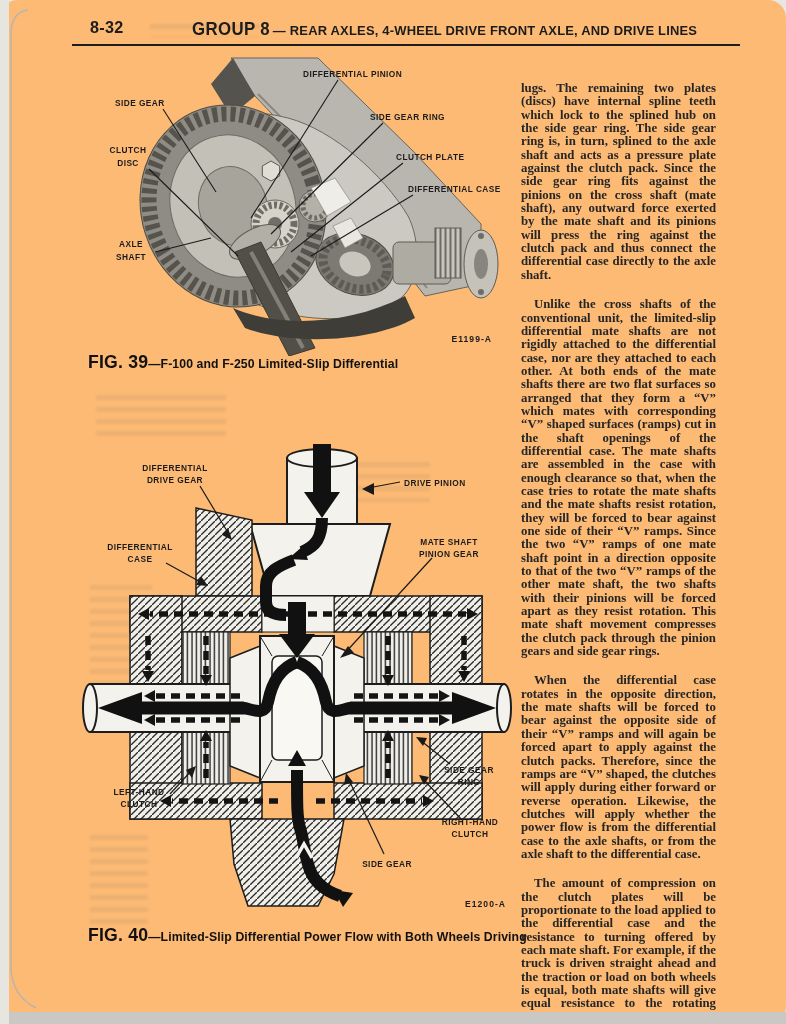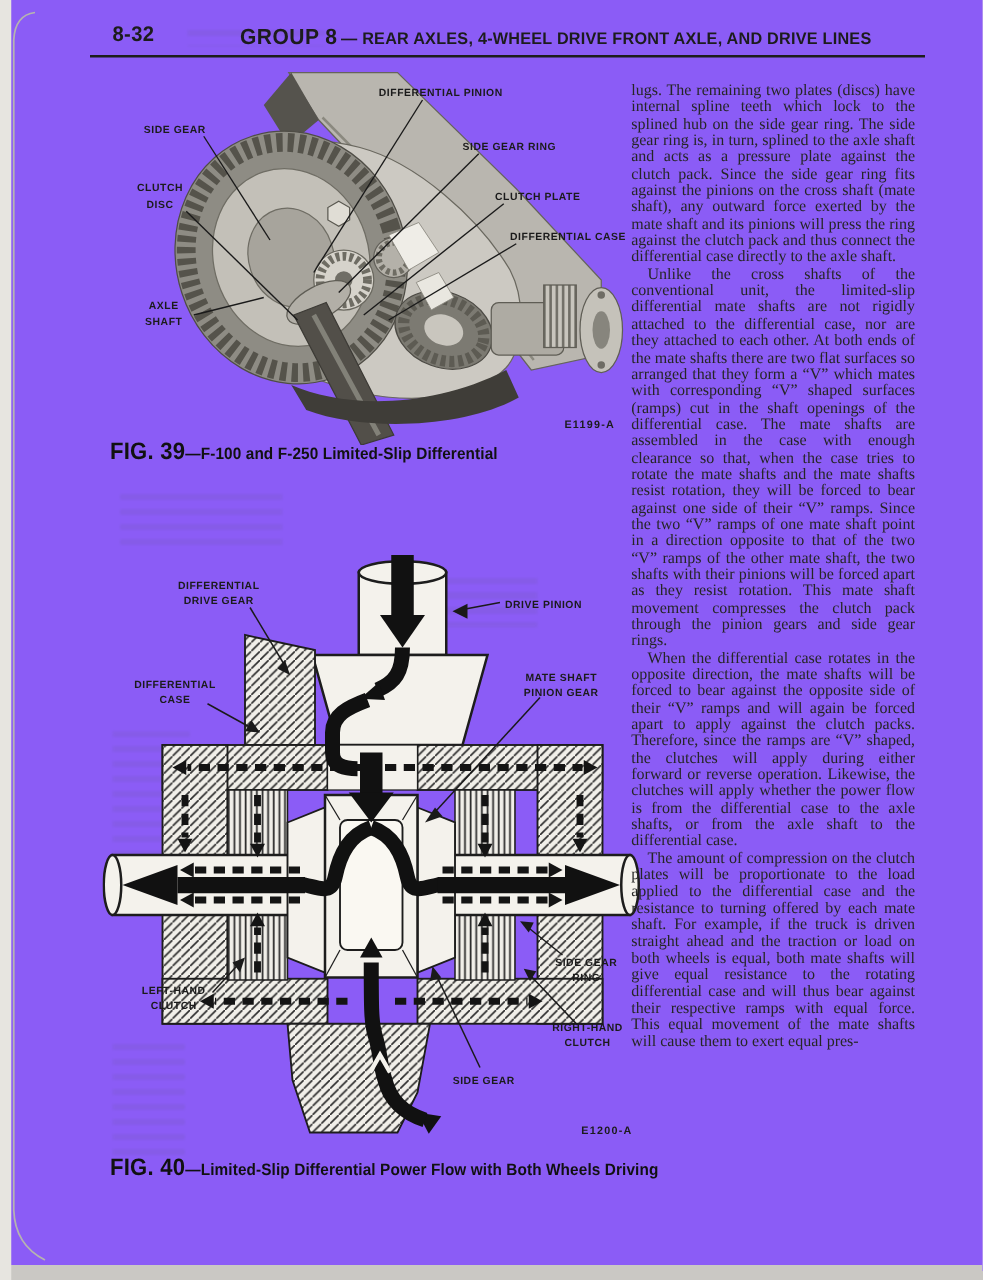--- a/index.html
+++ b/index.html
@@ -1,39 +1,39 @@
 <!DOCTYPE html>
 <html><head>
 <meta charset="utf-8">
 <style>
   html,body{margin:0;padding:0;}
   body{
     width:786px;height:1024px;position:relative;overflow:hidden;
     background:#e9e7e1;
     font-family:"Liberation Sans",sans-serif;
   }
-  .page{position:absolute;inset:0;background:#8b5cf6;}
+  .page{position:absolute;inset:0;background:#fdba74;border-radius:18px;}
   
   .pagenum{position:absolute;left:90px;top:18px;font-size:17px;font-weight:700;
     color:#1c1c1c;letter-spacing:.3px;transform:scaleX(.95);transform-origin:left;}
   .htitle{position:absolute;left:192px;top:19px;white-space:nowrap;color:#1c1c1c;
     transform:scaleX(.96);transform-origin:left;}
   .htitle .grp{font-size:17.5px;font-weight:700;letter-spacing:.4px;}
   .htitle .rest{font-size:13.5px;font-weight:700;letter-spacing:.2px;}
   .rule{position:absolute;left:72px;top:44px;width:668px;height:2.4px;background:#1d1d1d;}
   
   .figcap{position:absolute;white-space:nowrap;color:#111;
     transform:scaleX(.93);transform-origin:left;}
   .figcap .figno{font-size:19px;font-weight:700;letter-spacing:.2px;}
   .figcap .figrest{font-size:13.2px;font-weight:700;letter-spacing:.1px;}
   
   .column{position:absolute;left:505px;top:66px;width:227px;color:#262626;
     font-family:"Liberation Serif",serif;font-size:12.8px;line-height:13.35px;
     text-align:justify;}
-  .column p{margin:0;text-indent:13px;}
+  .column p{margin:16px;text-indent:13px;font-weight:bold;}
   .column p.noindent{text-indent:0;}
   
   .fl{font-family:"Liberation Sans",sans-serif;font-size:8.3px;font-weight:600;
     letter-spacing:.45px;fill:#1b1b1b;}
   .fcode{font-family:"Liberation Sans",sans-serif;font-size:8.6px;font-weight:700;
     letter-spacing:1px;fill:#1b1b1b;}
   svg{position:absolute;}
   
   .edge-svg{left:0;top:0;pointer-events:none;}
   .ghost{position:absolute;filter:blur(1px);opacity:.09;pointer-events:none;

